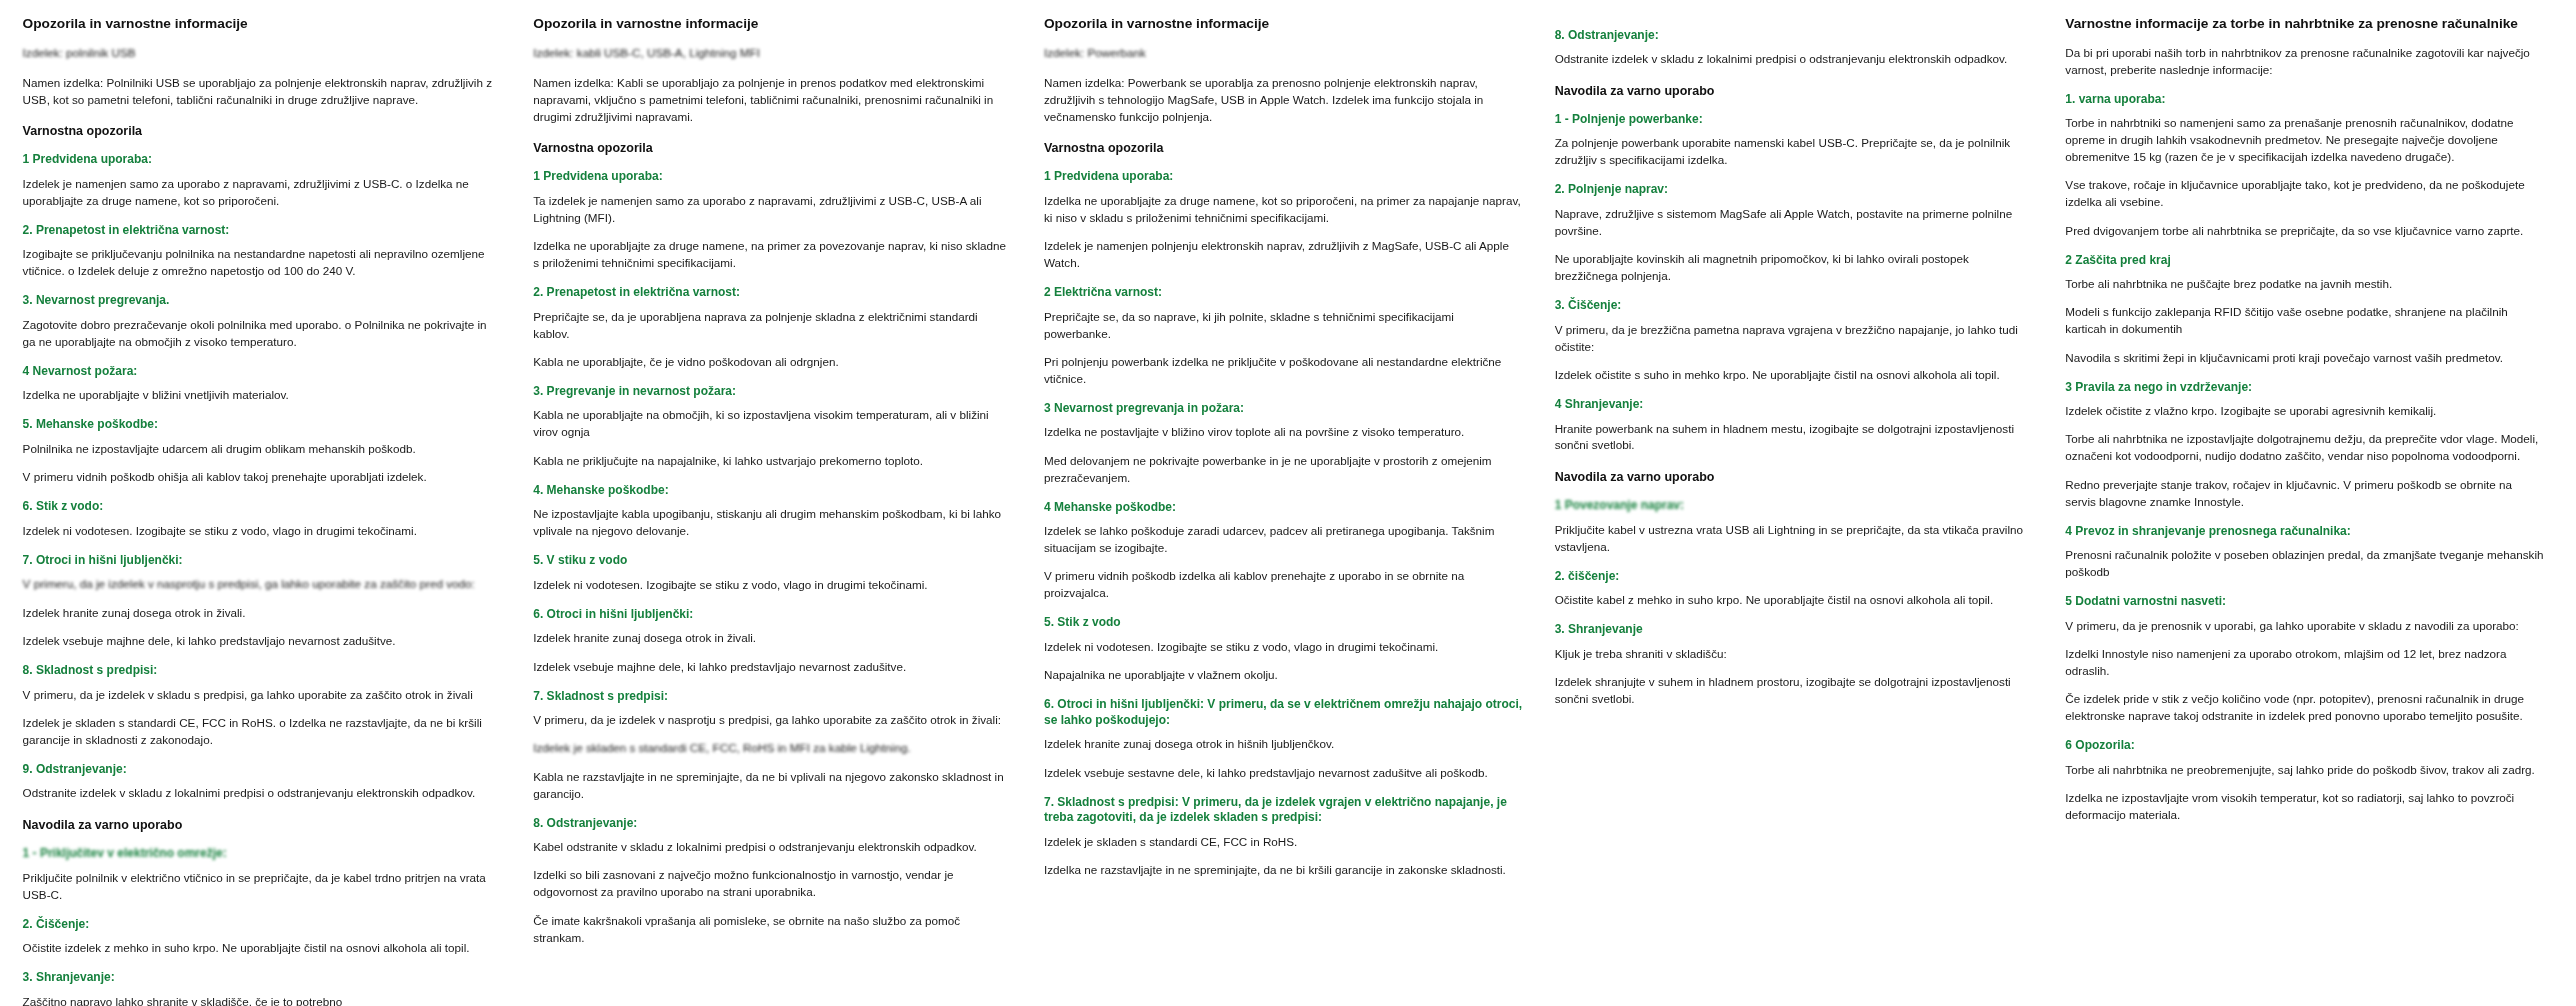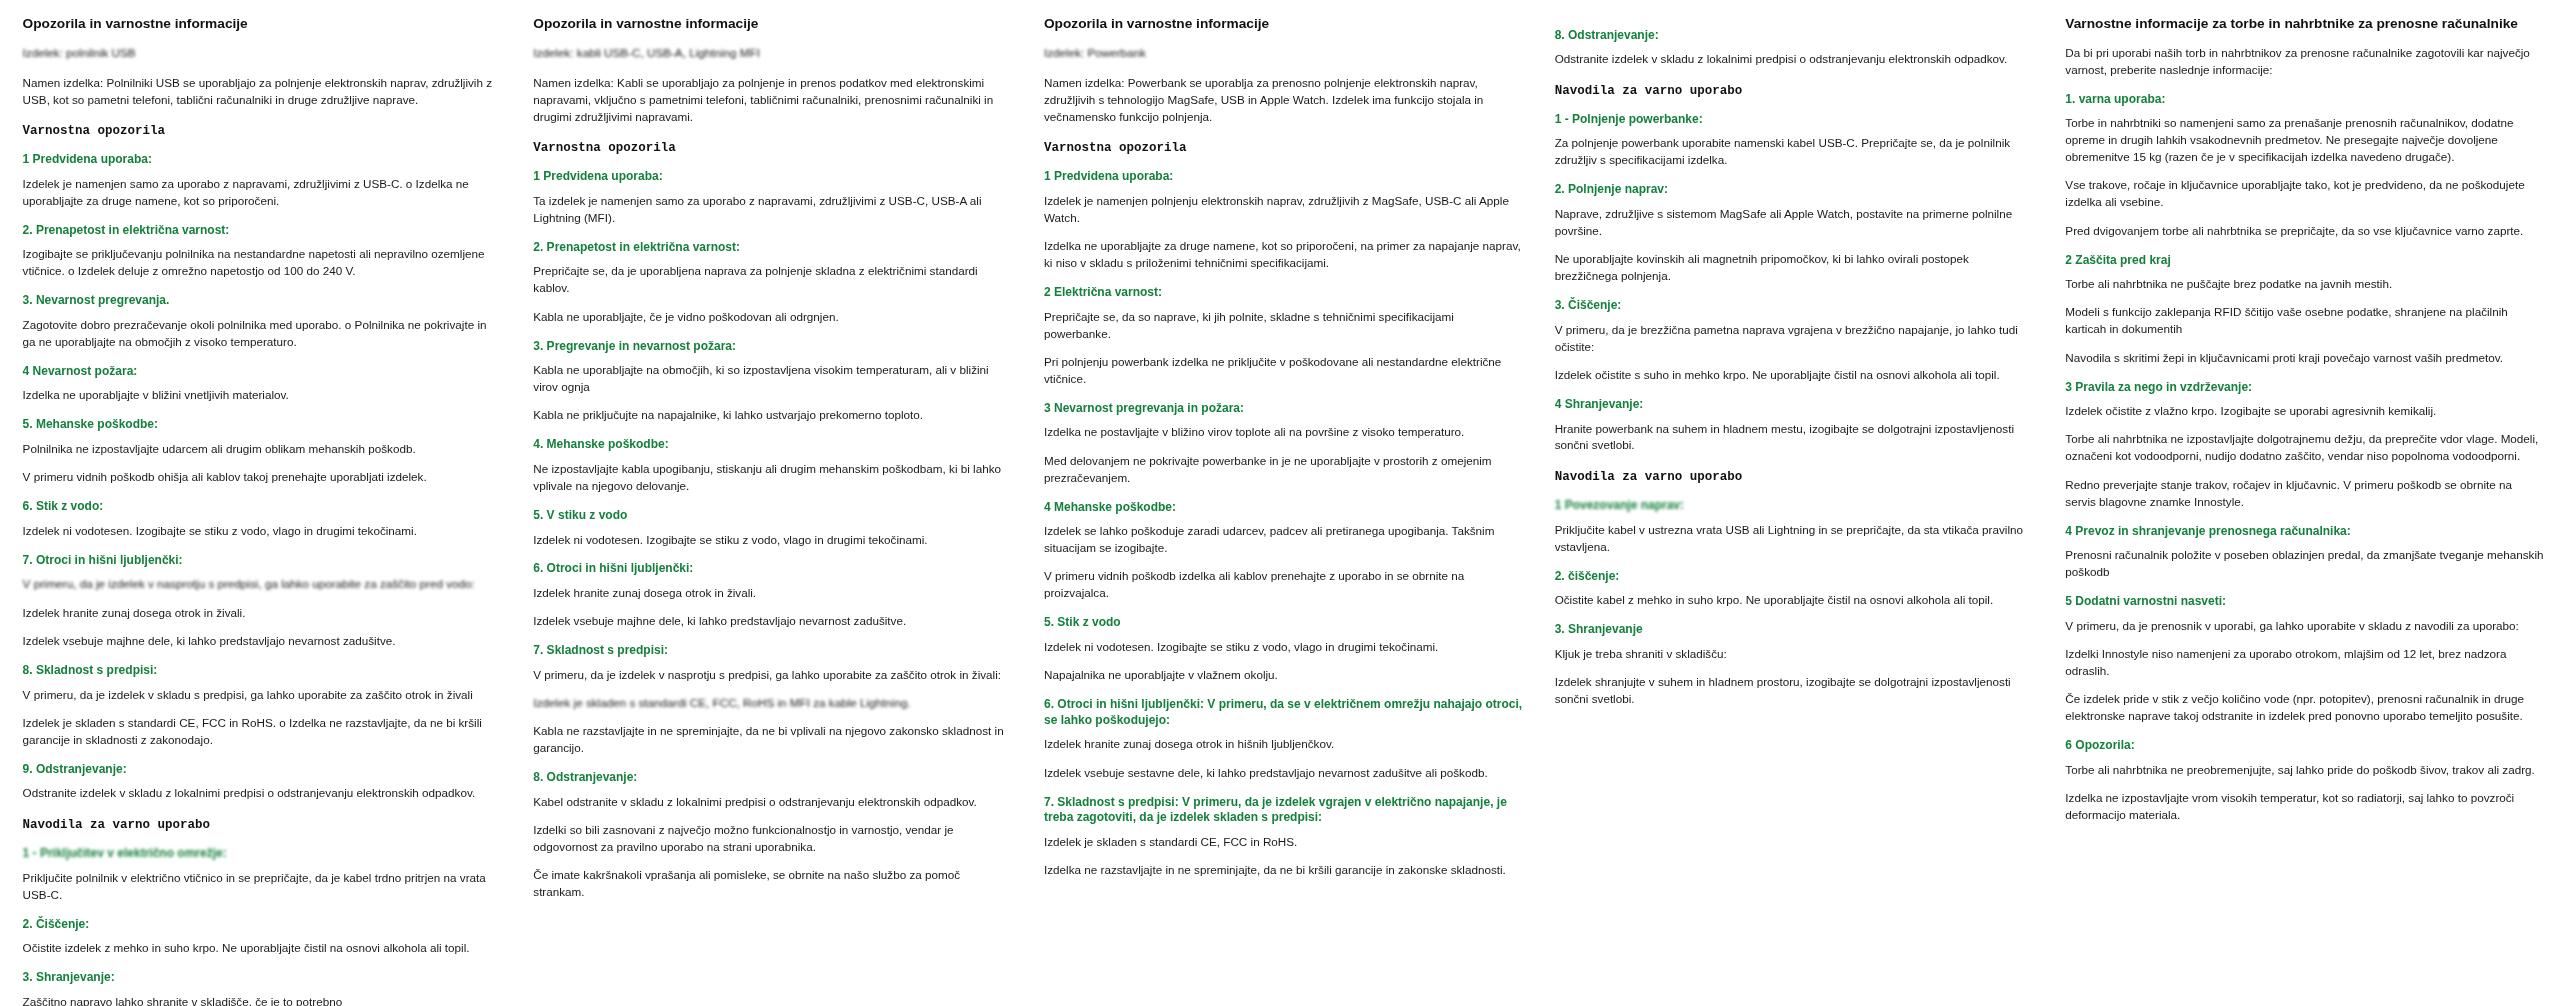--- a/index.html
+++ b/index.html
@@ -36,21 +36,20 @@
     margin: 0 0 13px 0;
     line-height: 1.25;
     color: #111;
   }
   h3.sub-head {
     font-size: 12.5px;
     font-weight: bold;
     margin: 14.5px 0 9.7px 0;
     line-height: 1.3;
     color: #111;
-    font-family: Liberation Mono, monospace;
   }
   h4.item-head {
     font-size: 12px;
     font-weight: bold;
     margin: 13px 0 8px 0;
     line-height: 1.3;
     color: #15803d;
   }
   p.body {
     font-size: 11.7px;
@@ -107,20 +106,21 @@
       <h4 class="item-head">3. Shranjevanje:</h4>
       <p class="body">Zaščitno napravo lahko shranite v skladišče, če je to potrebno</p>
     </div>
   <div class="col" id="c1">
       <h2 class="sec-title">Opozorila in varnostne informacije</h2>
       <p class="lead"><span class="blurred">Izdelek: kabli USB-C, USB-A, Lightning MFI</span></p>
       <p class="body">Namen izdelka: Kabli se uporabljajo za polnjenje in prenos podatkov med elektronskimi napravami, vključno s pametnimi telefoni, tabličnimi računalniki, prenosnimi računalniki in drugimi združljivimi napravami.</p>
       <h3 class="sub-head">Varnostna opozorila</h3>
       <h4 class="item-head">1 Predvidena uporaba:</h4>
       <p class="body">Ta izdelek je namenjen samo za uporabo z napravami, združljivimi z USB-C, USB-A ali Lightning (MFI).</p>
+      <p class="body">Izdelka ne uporabljajte za druge namene, na primer za povezovanje naprav, ki niso skladne s priloženimi tehničnimi specifikacijami.</p>
       <h4 class="item-head">2. Prenapetost in električna varnost:</h4>
       <p class="body">Prepričajte se, da je uporabljena naprava za polnjenje skladna z električnimi standardi kablov.</p>
       <p class="body">Kabla ne uporabljajte, če je vidno poškodovan ali odrgnjen.</p>
       <h4 class="item-head">3. Pregrevanje in nevarnost požara:</h4>
       <p class="body">Kabla ne uporabljajte na območjih, ki so izpostavljena visokim temperaturam, ali v bližini virov ognja</p>
       <p class="body">Kabla ne priključujte na napajalnike, ki lahko ustvarjajo prekomerno toploto.</p>
       <h4 class="item-head">4. Mehanske poškodbe:</h4>
       <p class="body">Ne izpostavljajte kabla upogibanju, stiskanju ali drugim mehanskim poškodbam, ki bi lahko vplivale na njegovo delovanje.</p>
       <h4 class="item-head">5. V stiku z vodo</h4>
       <p class="body">Izdelek ni vodotesen. Izogibajte se stiku z vodo, vlago in drugimi tekočinami.</p>
@@ -135,22 +135,22 @@
       <p class="body">Kabel odstranite v skladu z lokalnimi predpisi o odstranjevanju elektronskih odpadkov.</p>
       <p class="body">Izdelki so bili zasnovani z največjo možno funkcionalnostjo in varnostjo, vendar je odgovornost za pravilno uporabo na strani uporabnika.</p>
       <p class="body">Če imate kakršnakoli vprašanja ali pomisleke, se obrnite na našo službo za pomoč strankam.</p>
     </div>
   <div class="col" id="c2">
       <h2 class="sec-title">Opozorila in varnostne informacije</h2>
       <p class="lead"><span class="blurred">Izdelek: Powerbank</span></p>
       <p class="body">Namen izdelka: Powerbank se uporablja za prenosno polnjenje elektronskih naprav, združljivih s tehnologijo MagSafe, USB in Apple Watch. Izdelek ima funkcijo stojala in večnamensko funkcijo polnjenja.</p>
       <h3 class="sub-head">Varnostna opozorila</h3>
       <h4 class="item-head">1 Predvidena uporaba:</h4>
+      <p class="body">Izdelka ne uporabljajte za druge namene, kot so priporočeni, na primer za napajanje naprav, ki niso v skladu s priloženimi tehničnimi specifikacijami.</p>
       <p class="body">Izdelek je namenjen polnjenju elektronskih naprav, združljivih z MagSafe, USB-C ali Apple Watch.</p>
-      <p class="body">Izdelka ne uporabljajte za druge namene, kot so priporočeni, na primer za napajanje naprav, ki niso v skladu s priloženimi tehničnimi specifikacijami.</p>
       <h4 class="item-head">2 Električna varnost:</h4>
       <p class="body">Prepričajte se, da so naprave, ki jih polnite, skladne s tehničnimi specifikacijami powerbanke.</p>
       <p class="body">Pri polnjenju powerbank izdelka ne priključite v poškodovane ali nestandardne električne vtičnice.</p>
       <h4 class="item-head">3 Nevarnost pregrevanja in požara:</h4>
       <p class="body">Izdelka ne postavljajte v bližino virov toplote ali na površine z visoko temperaturo.</p>
       <p class="body">Med delovanjem ne pokrivajte powerbanke in je ne uporabljajte v prostorih z omejenim prezračevanjem.</p>
       <h4 class="item-head">4 Mehanske poškodbe:</h4>
       <p class="body">Izdelek se lahko poškoduje zaradi udarcev, padcev ali pretiranega upogibanja. Takšnim situacijam se izogibajte.</p>
       <p class="body">V primeru vidnih poškodb izdelka ali kablov prenehajte z uporabo in se obrnite na proizvajalca.</p>
       <h4 class="item-head">5. Stik z vodo</h4>

